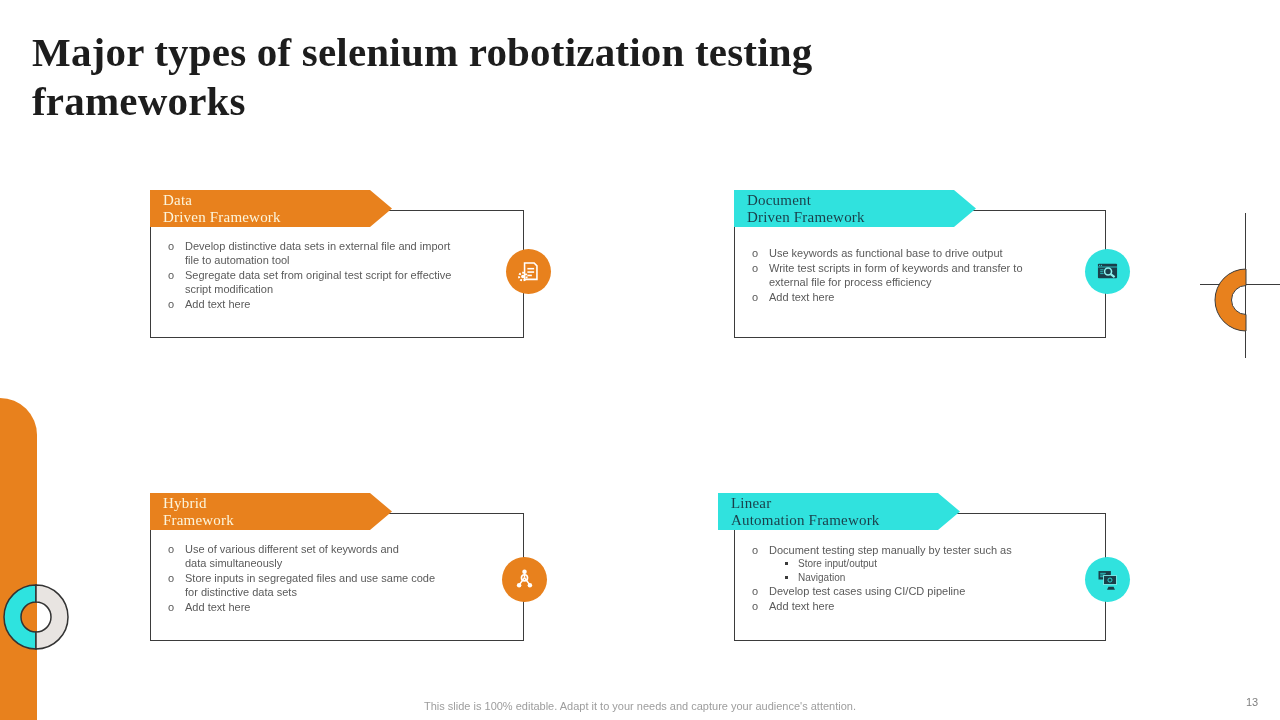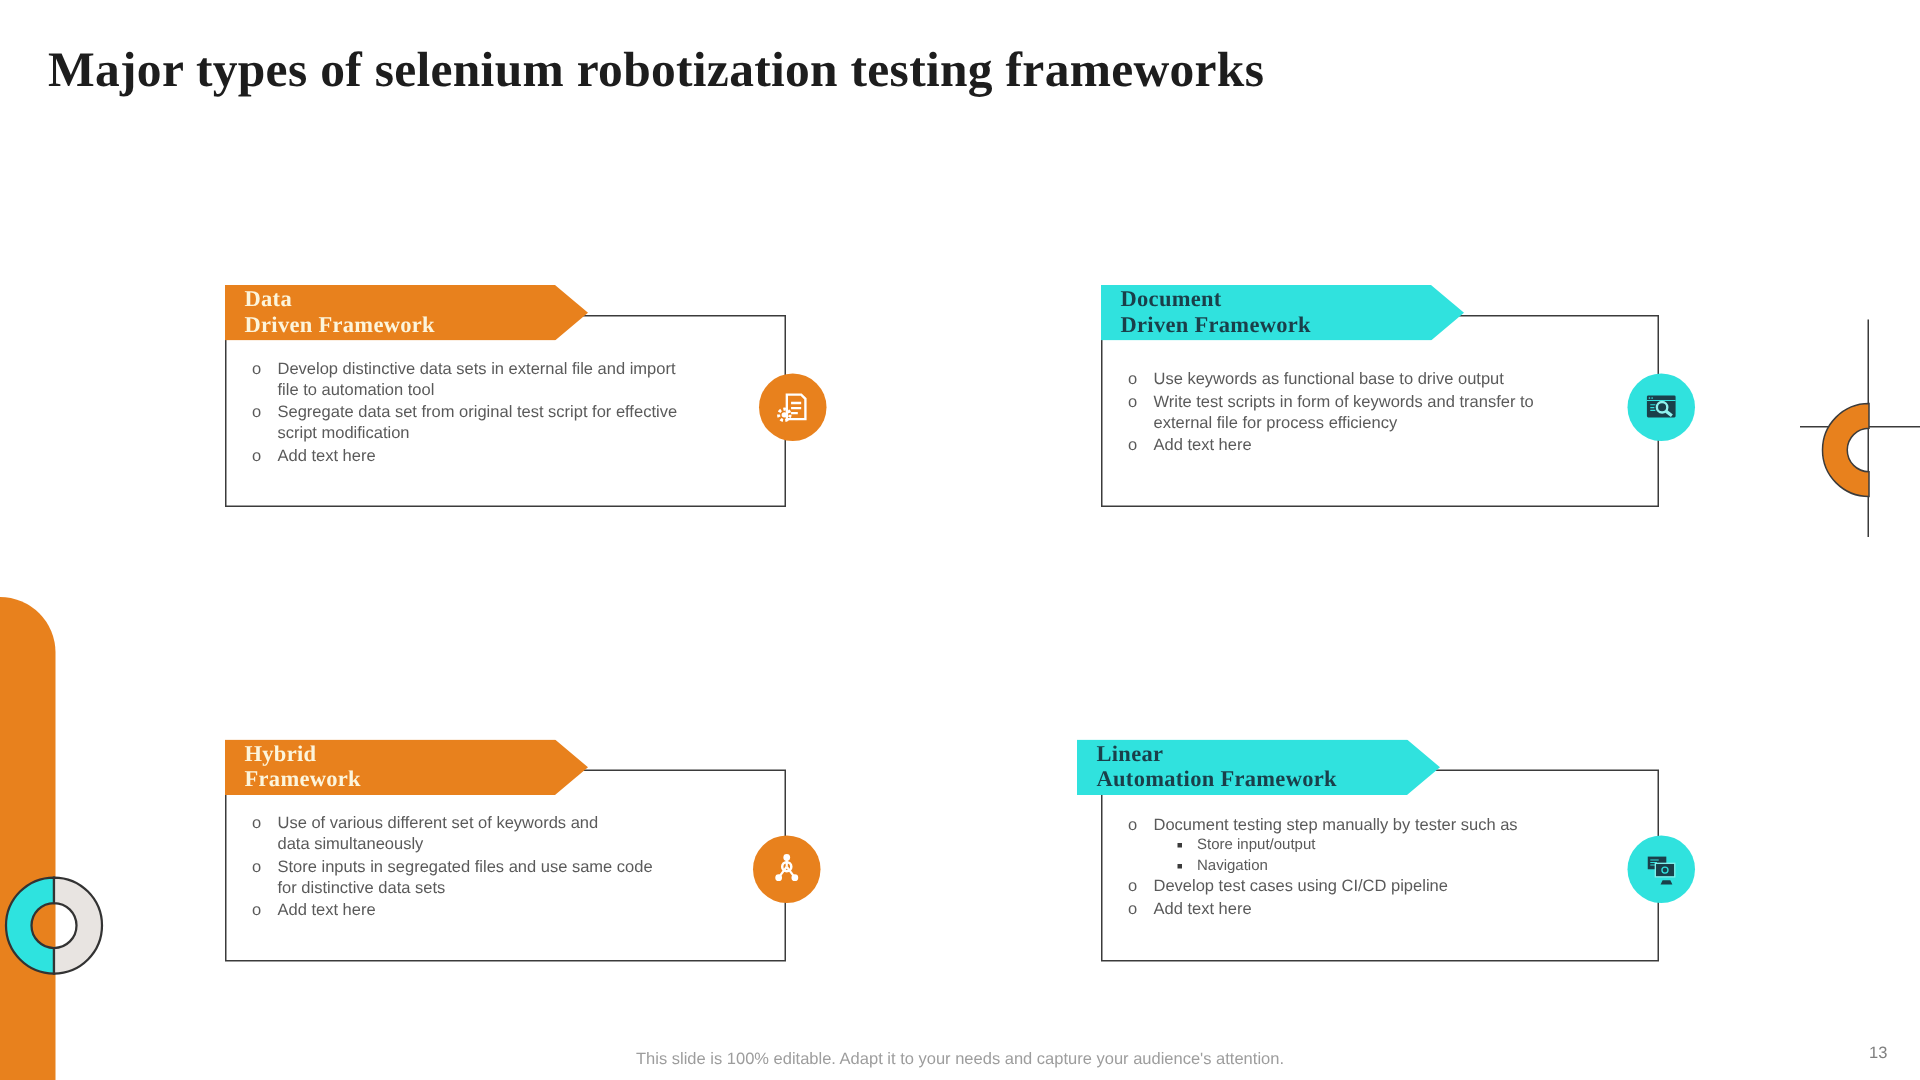--- a/index.html
+++ b/index.html
@@ -4,38 +4,38 @@
 <style>
   html,body{margin:0;padding:0;background:#888;}
   .slide{
     position:relative; width:1280px; height:720px; background:#ffffff;
     font-family:"Liberation Sans", sans-serif; overflow:hidden; margin:0 auto;
   }
   
   .title{
     position:absolute; left:32px; top:28px; width:1000px;
     font-family:"Liberation Serif", serif; font-weight:600;
-    font-size:33px; line-height:1.2; color:#1d1d1d; letter-spacing:.2px;
+    font-size:41px; line-height:1.2; color:#1d1d1d; letter-spacing:.2px;
   }
   .subtitle{
     position:absolute; left:32px; top:88px; width:1150px;
     font-size:11px; color:#404040; line-height:1.3;
   }
   
   .card{position:absolute;}
   .box{
     position:absolute; border:1px solid #3b3b3b; background:#fff;
     display:flex; flex-direction:column; justify-content:center;
     box-sizing:border-box; padding:10px 28px 8px 16px;
   }
   .arrow{
     position:absolute; width:242px; height:37px; z-index:3;
     padding:2px 0 0 13px; box-sizing:border-box;
     clip-path:polygon(0 0, 220px 0, 100% 50%, 220px 100%, 0 100%);
-    font-family:"Liberation Serif", serif; font-weight:bold;
+    font-family:"Liberation Serif", serif; font-weight:normal;
     font-size:15px; line-height:16.5px; letter-spacing:.2px;
   }
   .arrow.orange{background:var(--orange,#e8811d); color:var(--header_light_text,#fcf5dc);}
   .arrow.cyan{background:var(--cyan,#30e2de); color:var(--header_dark_text,#1a3f4a);}
   .bullet{display:flex; align-items:flex-start; color:var(--body_text,#5a5a5a); font-size:11px; line-height:14.5px;}
   .marker{width:17px; flex:none; text-align:left; padding-left:1px;}
   .btext{white-space:pre-line;}
   .sub-bullet{display:flex; align-items:flex-start; color:var(--body_text,#5a5a5a); font-size:10px; line-height:13.5px; padding-left:34px;}
   .sq{width:3px; height:3px; background:#3b3b3b; flex:none; margin:5px 10px 0 0;}
   .icon-circle{

